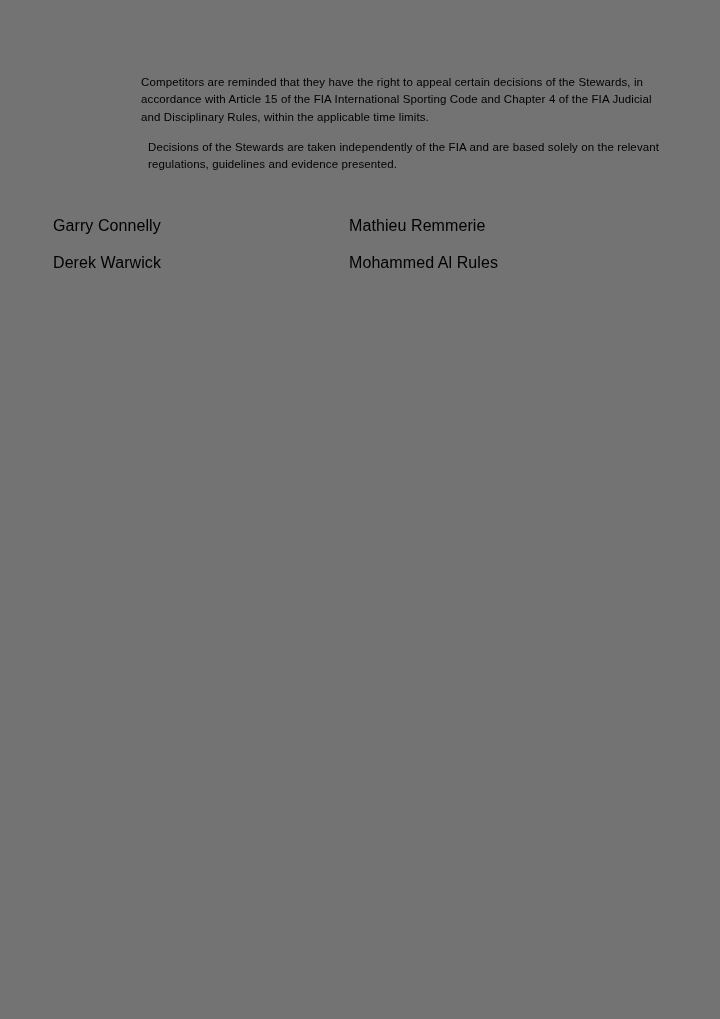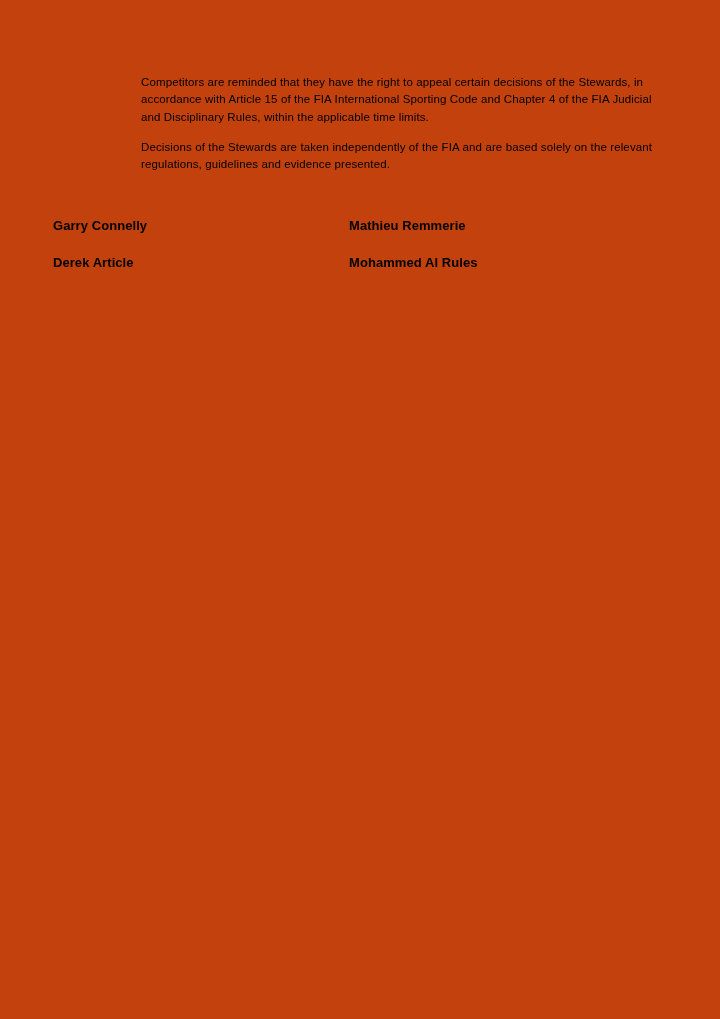--- a/index.html
+++ b/index.html
@@ -15,54 +15,54 @@
     color: #000000;
     overflow: hidden;
   }
 
   .page {
     position: absolute;
     left: 0;
     top: 0;
     width: 720px;
     height: 1019px;
-    background: #c2410c;
+    background: #737373;
   }
 
   
   .para-block {
     position: absolute;
     left: 141px;
     width: 512px;
   }
   .para {
     font-size: 11.5px;
     line-height: 17.5px;
     text-align: left;
     letter-spacing: 0.01em;
     white-space: pre-wrap;
   }
   #para-appeal { top: 62px; }
-  #para-independent { top: 127px; }
+  #para-independent { top: 127px; margin-left: 7px; }
 
   
   .sig-grid {
     position: absolute;
     left: 53px;
     top: 218px;
     width: 600px;
   }
   .sig-row {
     position: relative;
     height: 37px;
   }
   .sig-name {
     position: absolute;
-    font-size: 13px;
-    font-weight: bold;
+    font-size: 16px;
+    font-weight: normal;
     line-height: 15px;
     letter-spacing: 0.005em;
   }
   .col-left { left: 0; }
   .col-right { left: 296px; }
 </style>
 </head>
 <body>
 
 <div class="page">
@@ -76,20 +76,20 @@
   </div>
 
   <div class="sig-grid">
 
     <div class="sig-row">
       <span class="sig-name col-left">Garry Connelly</span>
       <span class="sig-name col-right">Mathieu Remmerie</span>
     </div>
 
     <div class="sig-row">
-      <span class="sig-name col-left">Derek Article</span>
+      <span class="sig-name col-left">Derek Warwick</span>
       <span class="sig-name col-right">Mohammed Al Rules</span>
     </div>
 
 
   </div>
 
 </div>
 
 </body></html>

